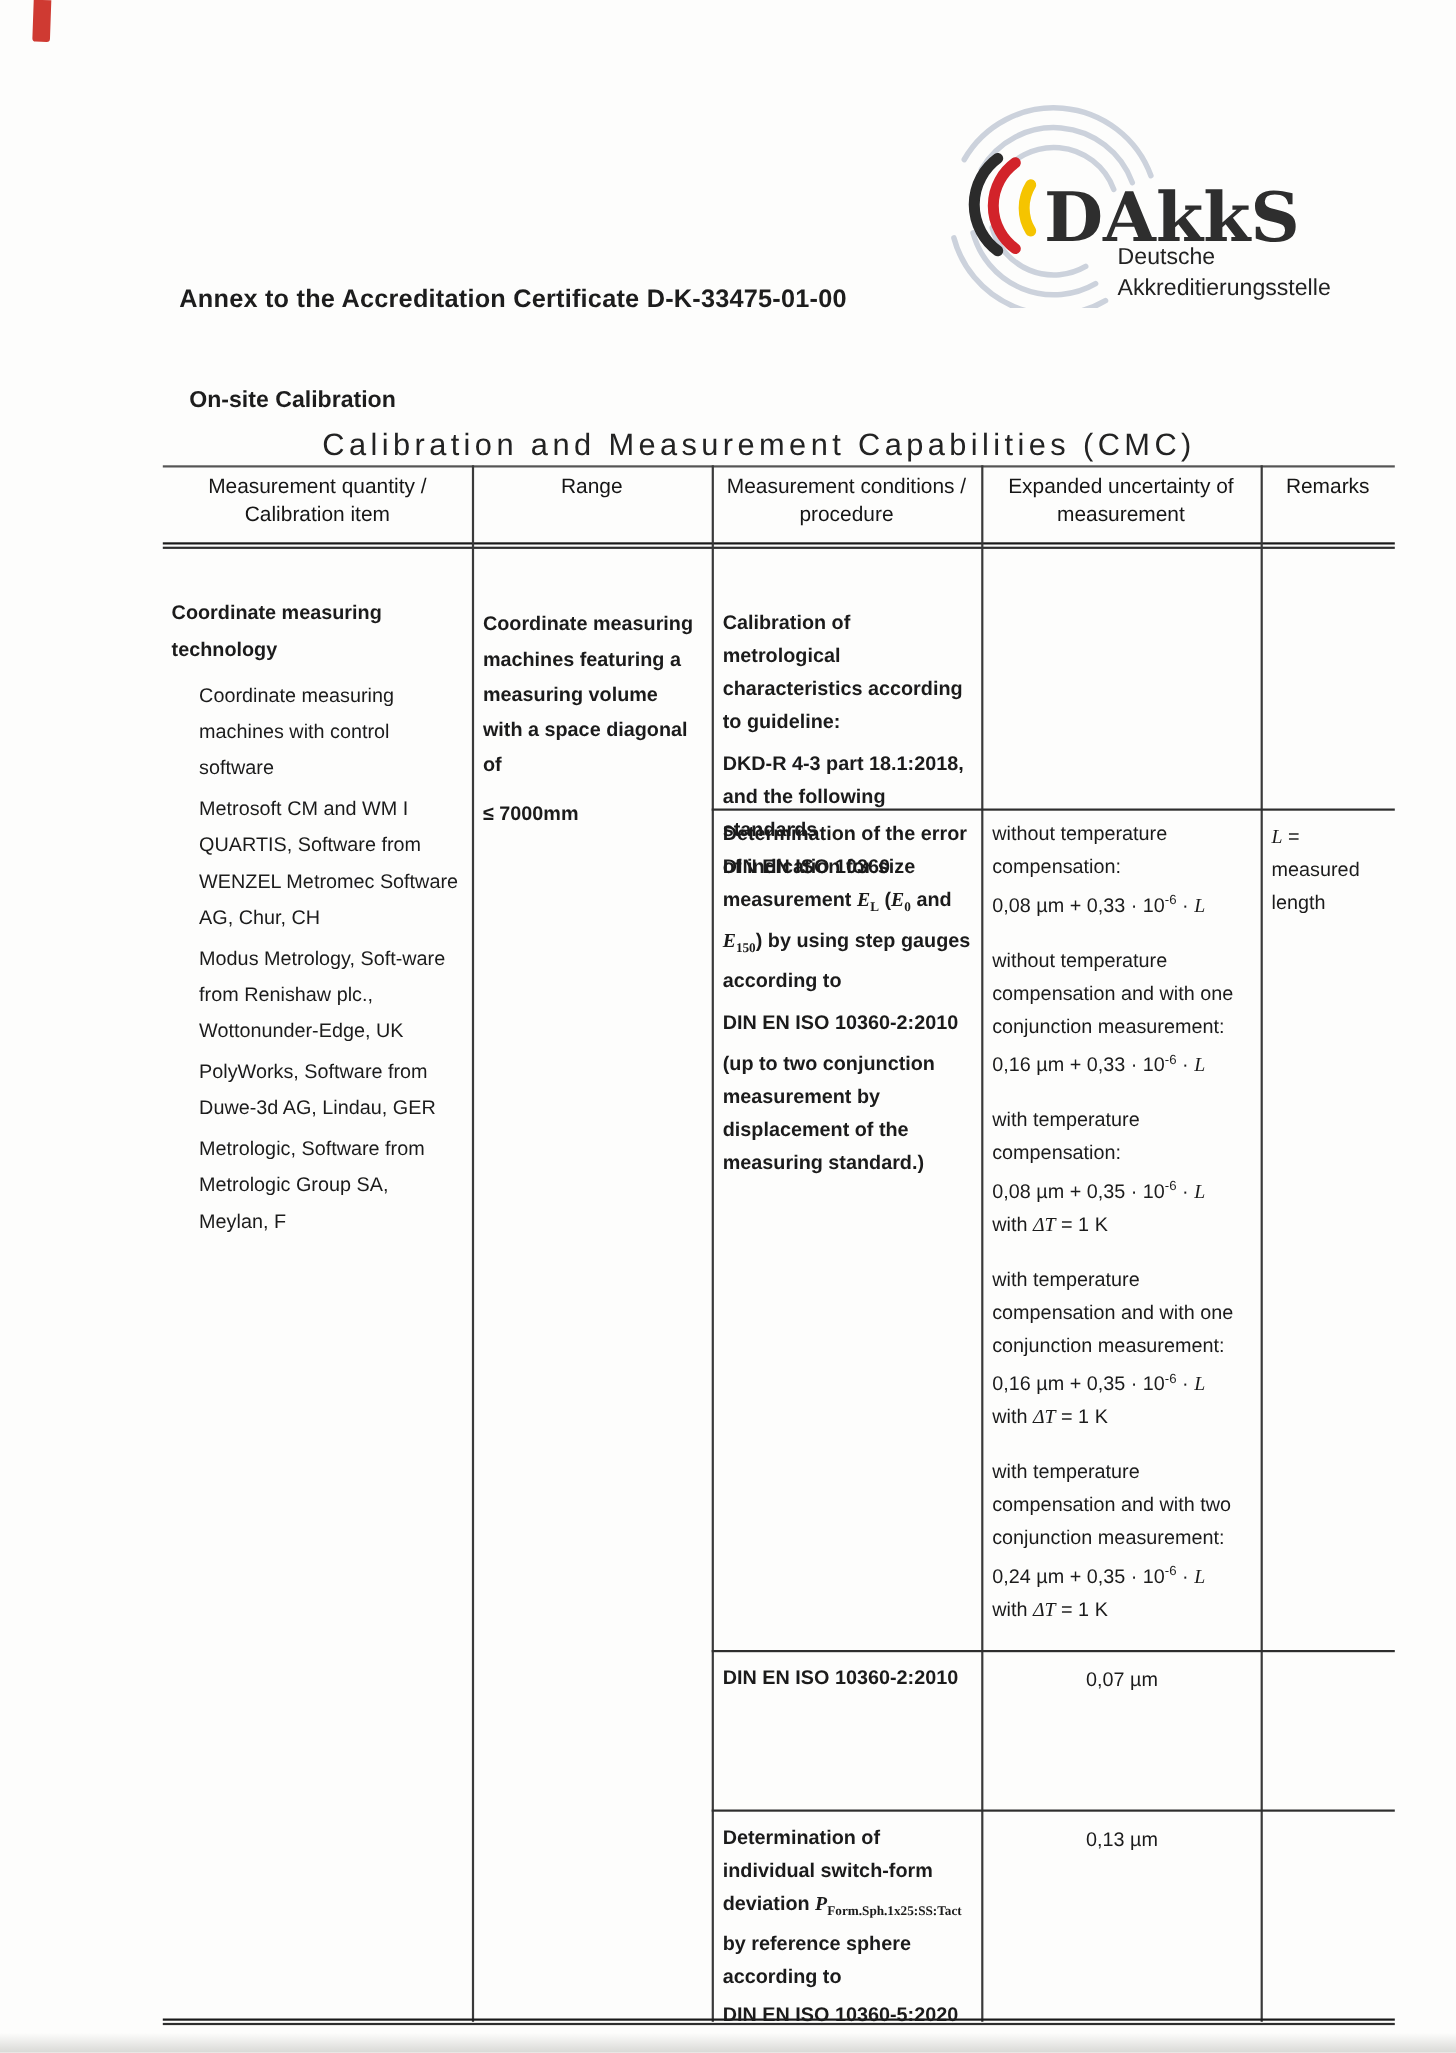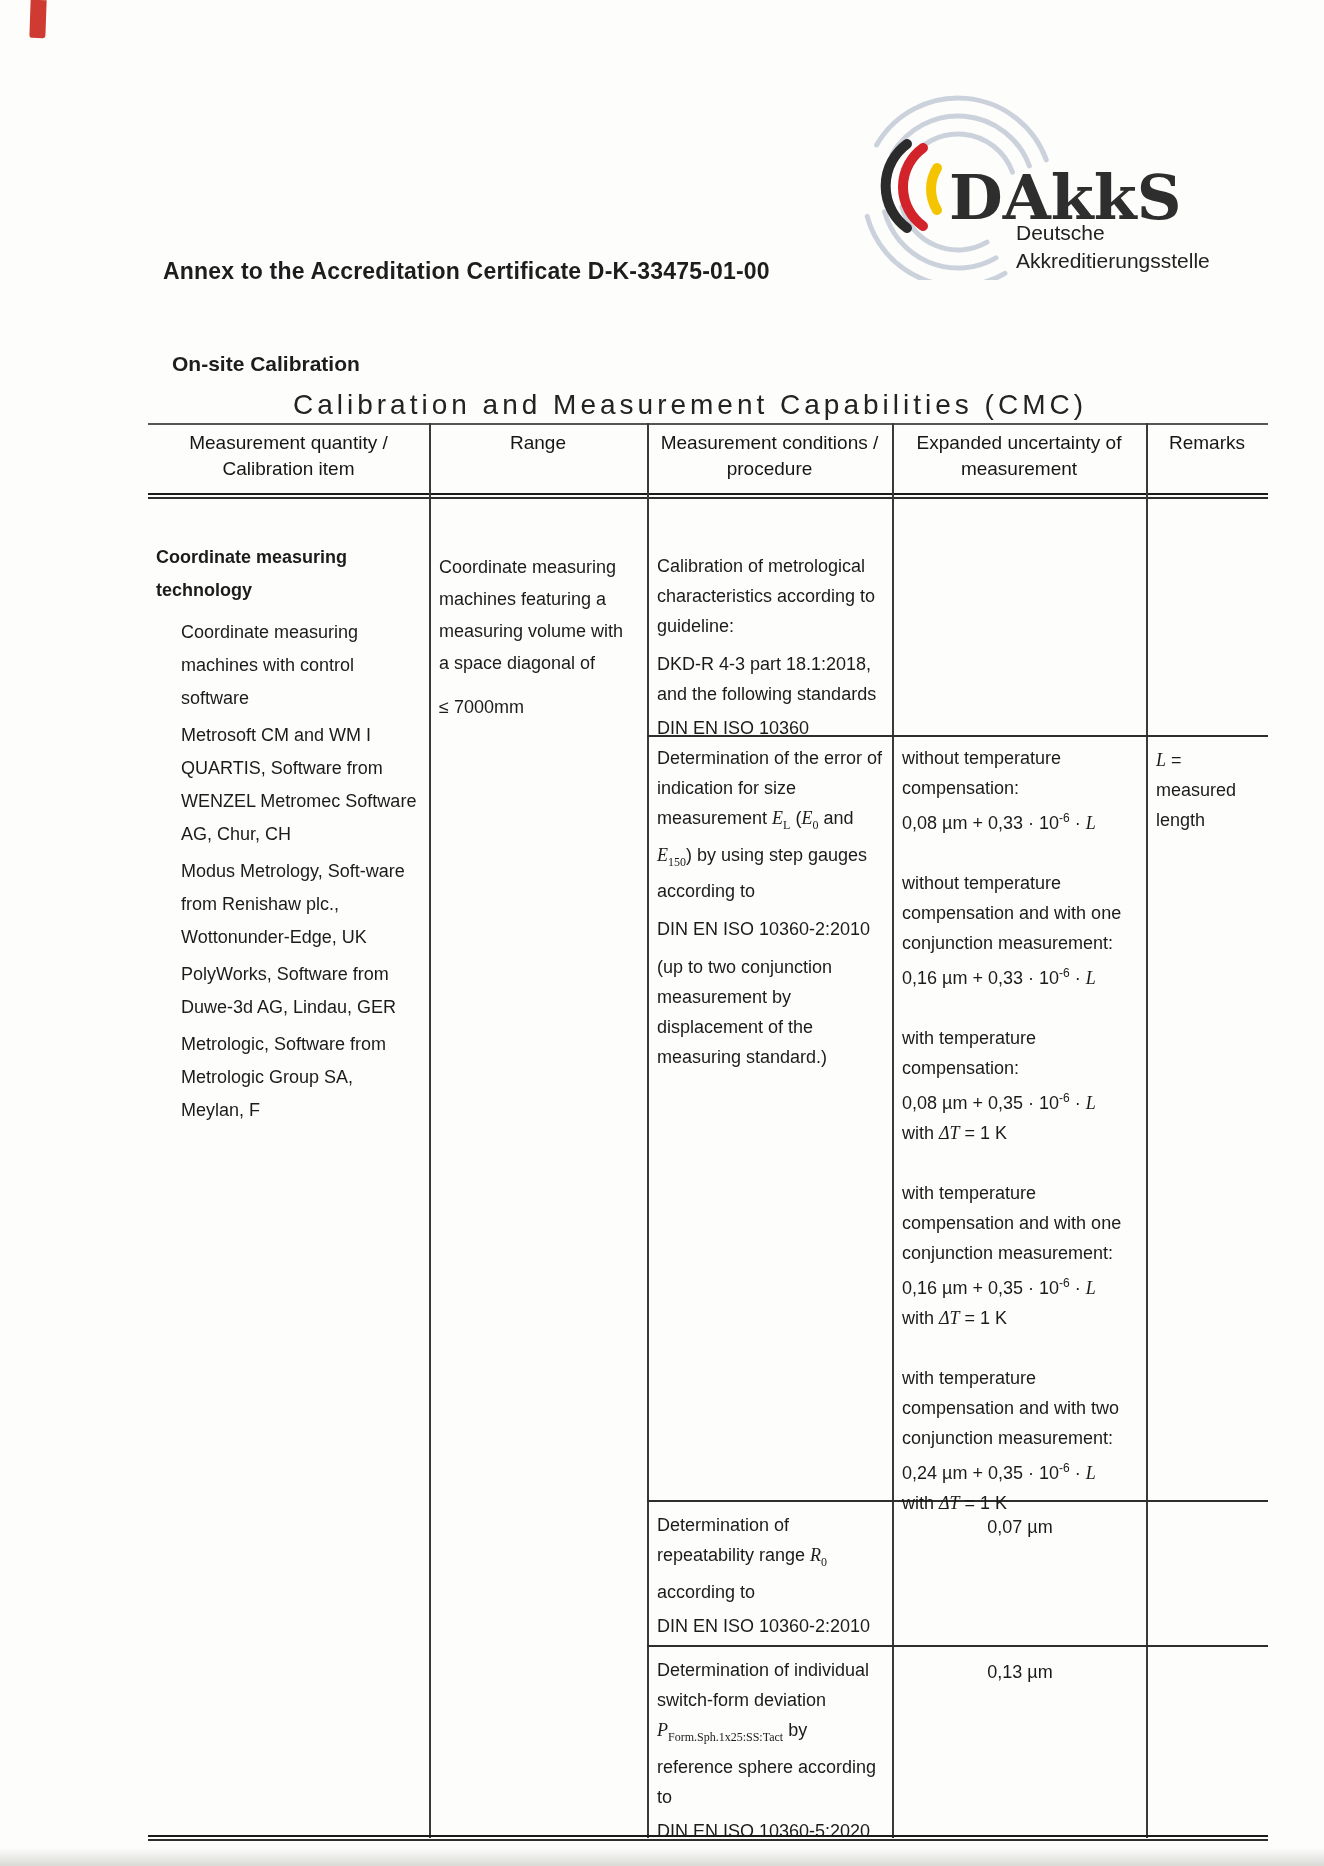--- a/index.html
+++ b/index.html
@@ -23,28 +23,28 @@
 
   
   .cmc-table{left:148px;top:423px;width:1120px;height:1420px;font-size:18px;}
   .hline{position:absolute;background:#2e2e2e;height:1.5px;}
   .hline.thick{height:2px;background:#1a1a1a;}
   .vline{position:absolute;background:#3a3a3a;width:1.5px;top:0;height:1415px;}
 
   .hcell{position:absolute;top:7px;text-align:center;font-size:19px;line-height:26px;color:#161616;}
 
   .cell{position:absolute;line-height:30px;color:#1b1b1b;}
-  .cell p{margin:0 0 8px 0;}
+  .cell p{margin:0 0 8px 0;font-weight:bold;}
   .col1{line-height:33px;}
   .group-label{font-weight:bold;width:210px;margin-bottom:9px;}
   .item{margin-bottom:4px;}
   .items{padding-left:25px;width:240px;}
   .col2 p{margin:0 0 12px 0;line-height:32px;}
 
-  .ublocks{display:flex;flex-direction:column;gap:30px;}
+  .ublocks{display:flex;flex-direction:column;gap:20px;}
   .ublock div{line-height:30px;}
   .uvalue{text-align:center;font-size:18px;}
 
   
   .cmc-table i, .remark i, .uvalue i{font-family:"Liberation Serif",serif;font-style:italic;}
   .cmc-table sub{font-family:"Liberation Serif",serif;font-style:normal;font-size:12px;}
   .cmc-table sup{font-size:12px;}
 
   .bottom-edge{left:0;top:1848px;width:1324px;height:18px;background:linear-gradient(#fdfdfc,#d9d9d6);}
 </style>
@@ -149,21 +149,20 @@
     <div class="ublock">
       <div>with temperature compensation and with two conjunction measurement:</div>
       <div>0,24 µm + 0,35 · 10<sup>-6</sup> · <i>L</i></div>
       <div>with <i>ΔT</i> = 1 K</div>
     </div>
   </div>
 
   <div class="cell remark" style="left:1008px;top:322px;width:108px;"><i>L</i> = measured length</div>
 
   <div class="cell" style="left:509px;top:1087px;width:228px;">
-    <p style="margin-bottom:4px;">Determination of repeatability range <i>R</i><sub>0</sub> according to</p>
     <p>DIN EN ISO 10360-2:2010</p>
   </div>
   <div class="cell uvalue" style="left:754px;top:1089px;width:236px;">0,07 µm</div>
 
   <div class="cell" style="left:509px;top:1232px;width:228px;">
     <p style="margin-bottom:4px;">Determination of individual switch-form deviation <i>P</i><sub>Form.Sph.1x25:SS:Tact</sub> by reference sphere according to</p>
     <p>DIN EN ISO 10360-5:2020</p>
   </div>
   <div class="cell uvalue" style="left:754px;top:1234px;width:236px;">0,13 µm</div>
 

